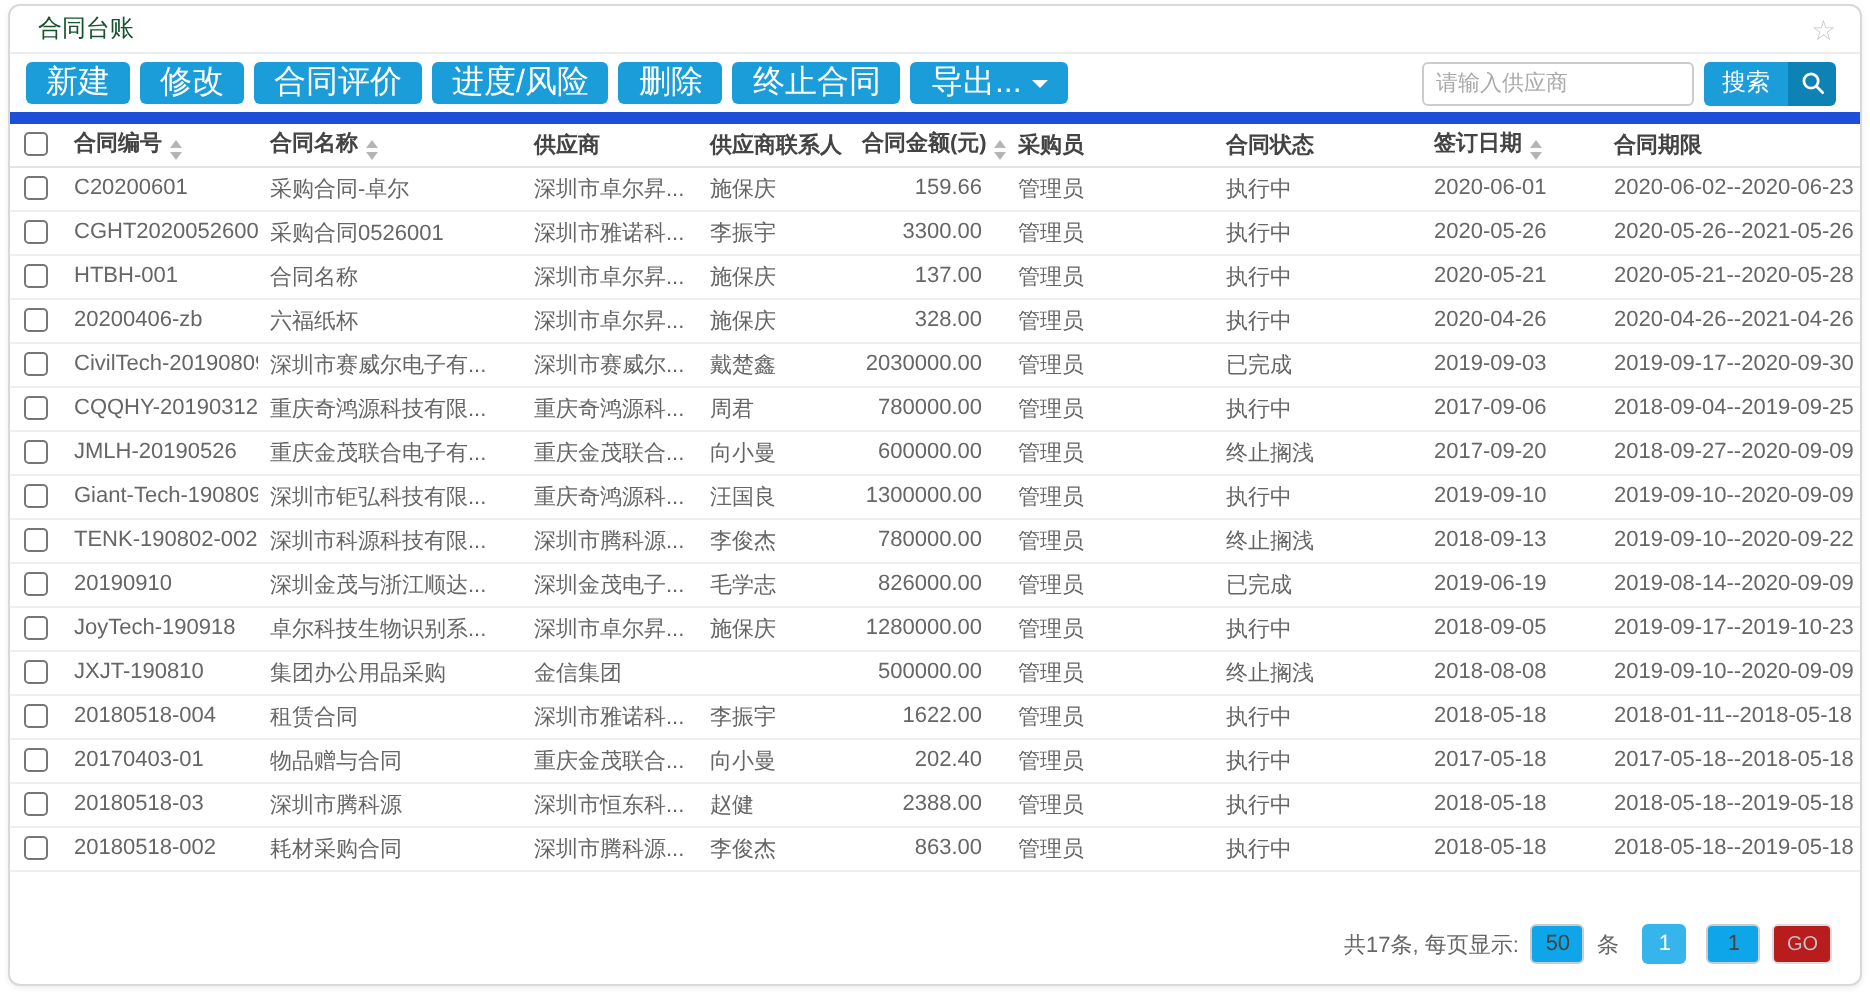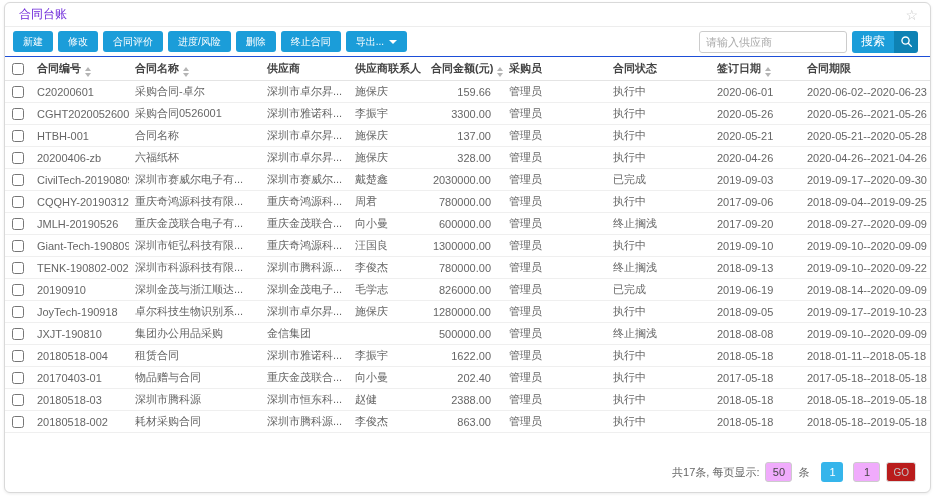--- a/index.html
+++ b/index.html
@@ -5,60 +5,60 @@
   * { margin:0; padding:0; box-sizing:border-box; }
   html,body { width:935px; height:498px; background:#fff; font-family:"Liberation Sans","DejaVu Sans",sans-serif; }
   .panel {
     position:absolute; left:4px; top:2px; width:927px; height:491px;
     border:1px solid #d9d9d9; border-radius:6px; background:#fff;
     box-shadow:0 1px 3px rgba(0,0,0,.08); overflow:hidden;
     display:flex; flex-direction:column;
   }
   
   .titlebar { height:24px; display:flex; align-items:center; padding:0 12px 0 14px; border-bottom:1px solid #ededed; }
-  .titlebar .title { font-size:12px; color:#6d28d9; }
+  .titlebar .title { font-size:12px; color:#14532d; }
   .titlebar .star { margin-left:auto; color:#c8c8c8; font-size:14px; line-height:1; cursor:pointer; }
   
   .toolbar { height:29px; display:flex; align-items:center; gap:5px; padding:0 12px 0 8px; }
   .btn {
     background:var(--primary,#1b9dd9); color:#fff; border:none; border-radius:3px;
-    font-size:10px; padding:3px 10px; height:21px; line-height:15px; cursor:pointer;
+    font-size:16px; padding:3px 10px; height:21px; line-height:15px; cursor:pointer;
     font-family:inherit; display:inline-flex; align-items:center; gap:5px;
   }
   .btn .caret { width:0; height:0; border-left:4px solid transparent; border-right:4px solid transparent; border-top:4px solid #fff; display:inline-block; }
   .searchbox { margin-left:auto; display:flex; align-items:center; gap:5px; }
   .searchbox input {
-    width:148px; height:22px; border:1px solid #ccc; border-radius:3px; padding:0 6px;
+    width:136px; height:22px; border:1px solid #ccc; border-radius:3px; padding:0 6px;
     font-size:11px; color:#555; font-family:inherit; outline:none;
   }
   .searchbox input::placeholder { color:#aaa; }
   .search-btn { display:flex; height:22px; border-radius:3px; overflow:hidden; cursor:pointer; border:none; padding:0; background:none; }
   .search-btn .lbl { background:var(--primary,#1b9dd9); color:#fff; font-size:12px; padding:0 9px; display:flex; align-items:center; }
   .search-btn .ico { background:var(--primary-dark,#0e82b4); width:24px; display:flex; align-items:center; justify-content:center; }
   
   .table-wrap { flex:1; }
   table { width:100%; border-collapse:collapse; table-layout:fixed; }
   th, td { white-space:nowrap; overflow:hidden; padding:0 6px; }
   thead th {
     height:24px; font-size:11px; color:#444; font-weight:bold; text-align:left;
-    border-top:1px solid #1d4ed8; border-bottom:1px solid #e4e4e4;
+    border-top:6px solid #1d4ed8; border-bottom:1px solid #e4e4e4;
   }
   tbody td { height:22px; font-size:11px; color:#666; border-bottom:1px solid #efefef; }
   th.cb, td.cb { text-align:center; padding:0; }
   th.num, td.num { text-align:right; padding-right:12px; }
   input[type="checkbox"] { width:12px; height:12px; accent-color:var(--primary,#1b9dd9); cursor:pointer; vertical-align:middle; }
   .sort-icon { display:inline-flex; flex-direction:column; gap:2px; margin-left:4px; vertical-align:1px; }
   .sort-icon i { display:block; width:0; height:0; border-left:3.5px solid transparent; border-right:3.5px solid transparent; }
   .sort-icon i.up { border-bottom:4px solid #b5b5b5; }
   .sort-icon i.dn { border-top:4px solid #b5b5b5; }
   
   .pager { height:40px; display:flex; align-items:center; justify-content:flex-end; gap:6px; padding:0 14px; font-size:11px; color:#666; }
   .pager .mini {
     width:27px; height:20px; border:1px solid #ccc; border-radius:3px; text-align:center;
-    font-size:11px; color:#444; font-family:inherit; outline:none; background:#f0abfc;
+    font-size:11px; color:#444; font-family:inherit; outline:none; background:#0ea5e9;
   }
   .pager .page-btn {
     width:22px; height:20px; background:var(--page-active,#35b5eb); color:#fff; border:none; border-radius:3px;
     font-size:11px; cursor:pointer; margin-left:6px;
   }
   .pager .page-input { margin-left:4px; }
   .pager .go-btn {
     height:20px; padding:0 6px; background:#b91c1c; border:1px solid #ddd; border-radius:3px;
     color:#c2c2c2; font-size:10px; cursor:default; font-family:inherit;
   }

